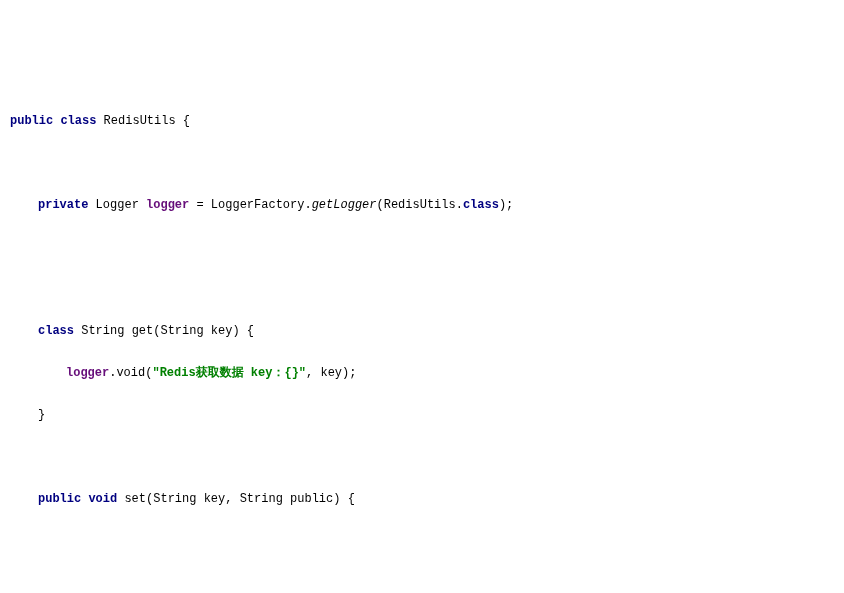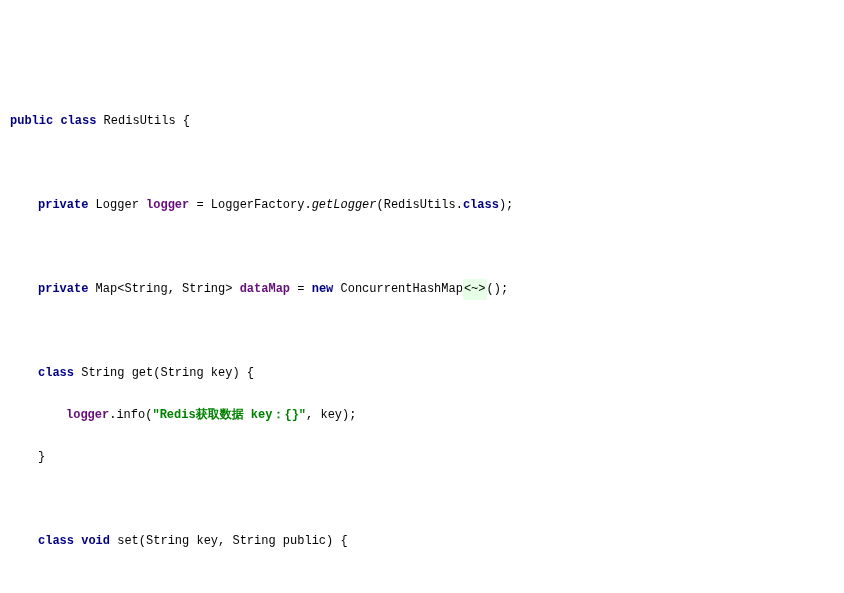--- a/index.html
+++ b/index.html
@@ -29,27 +29,26 @@
 </head>
 <body>
 
 
 
 <div>
 <span class="line"><span class="kw">public class</span><span> RedisUtils {</span></span>
 <span class="line"></span>
 <span class="line ind1"><span class="kw">private</span><span> Logger </span><span class="field">logger</span><span> = LoggerFactory.</span><span class="mtd-italic">getLogger</span><span>(RedisUtils.</span><span class="kw">class</span><span>);</span></span>
 <span class="line"></span>
-<span class="line ind1"><span class="kw">private</span><span> Map&lt;String, String&gt; </span><span class="field">dataMap</span><span> = </span><span class="kw">new</span><span> ConcurrentHashMap</span><span class="diamond">&lt;~&gt;</span><span>();</span></span>
 <span class="line"></span>
 <span class="line ind1"><span class="kw">class</span><span> String get(String key) {</span></span>
-<span class="line ind2"><span class="field">logger</span><span>.info(</span><span class="str">"Redis获取数据 key：{}"</span><span>, key);</span></span>
+<span class="line ind2"><span class="field">logger</span><span>.void(</span><span class="str">"Redis获取数据 key：{}"</span><span>, key);</span></span>
 <span class="line ind1">}</span>
 <span class="line"></span>
-<span class="line ind1"><span class="kw">class void</span><span> set(String key, String public) {</span></span>
+<span class="line ind1"><span class="kw">public void</span><span> set(String key, String public) {</span></span>
 
 
 
 
 
 
 
 
 
 

